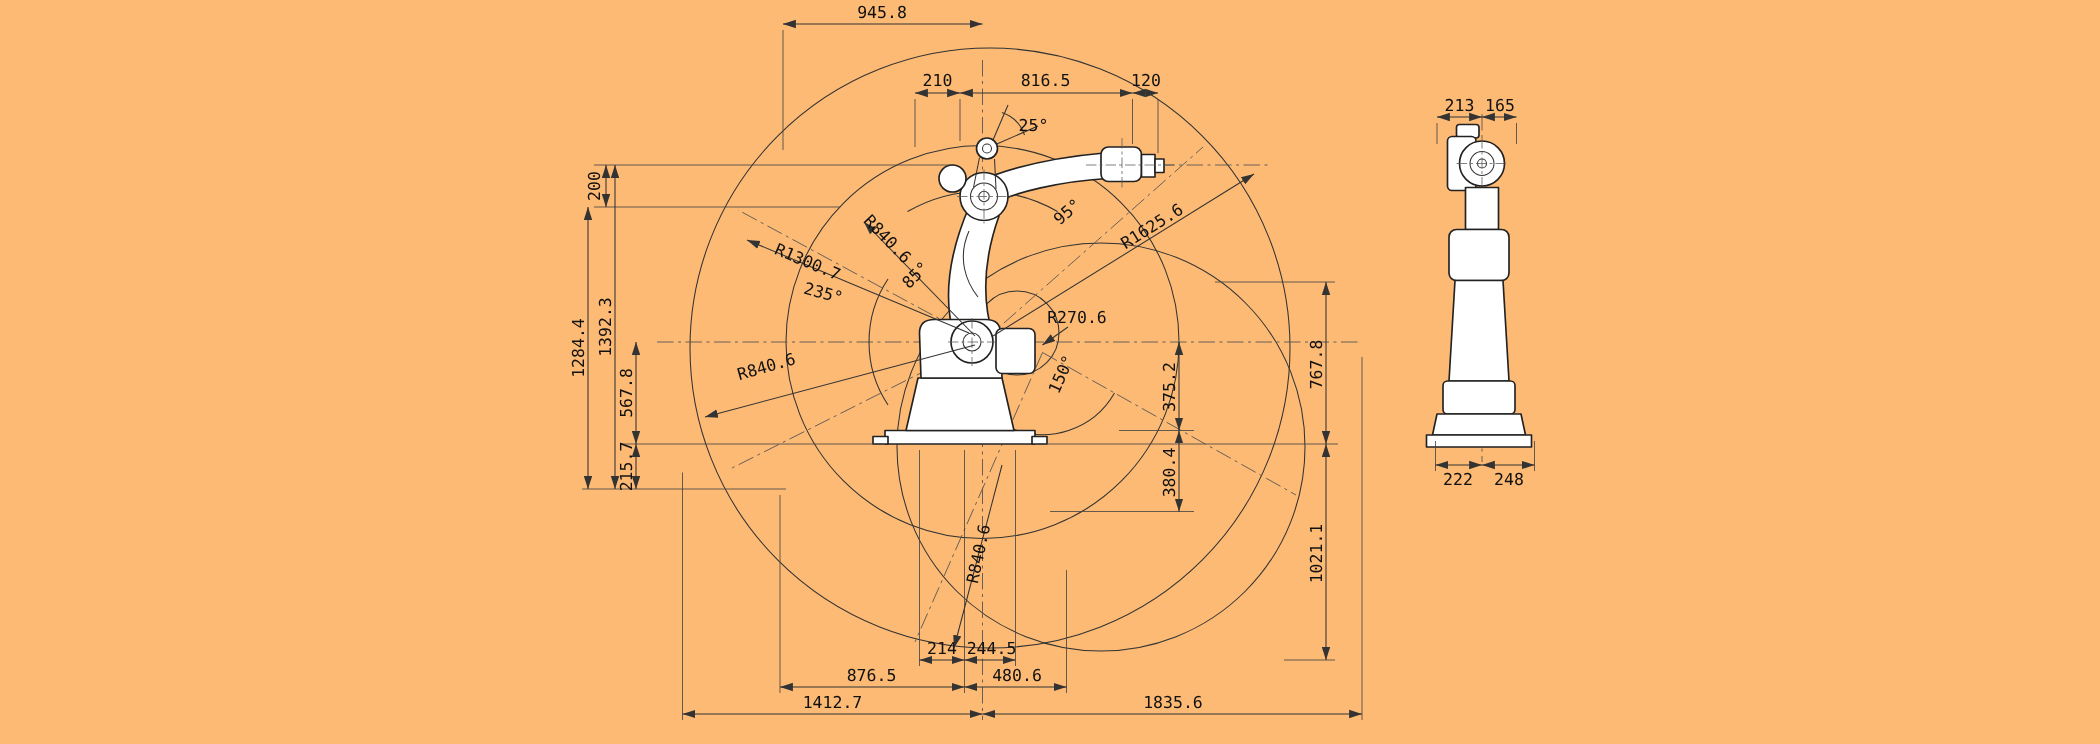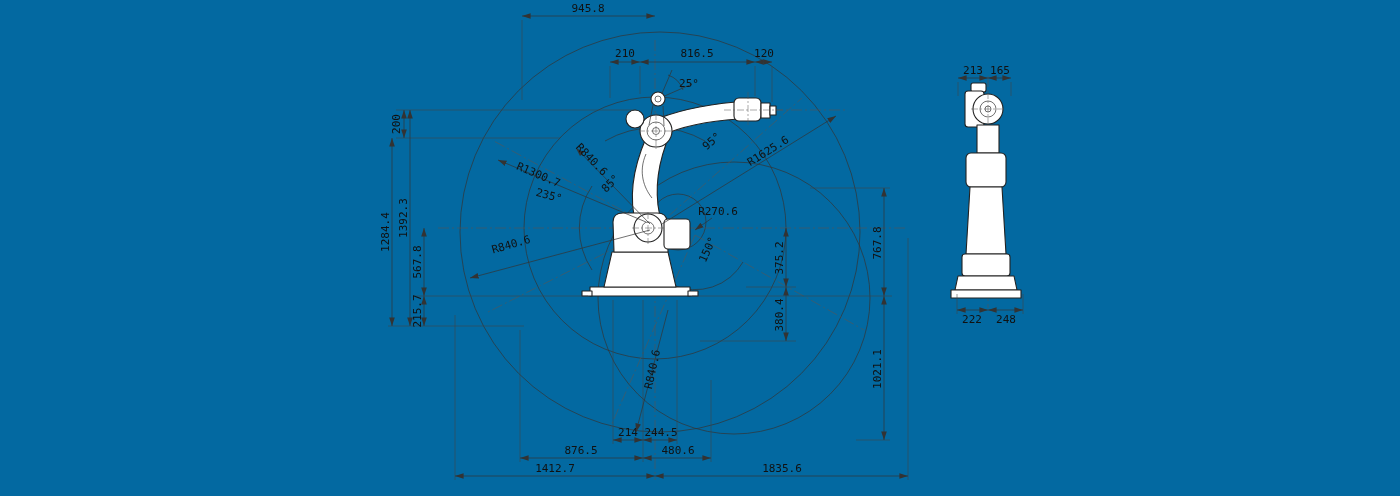--- a/index.html
+++ b/index.html
@@ -1,16 +1,16 @@
 <!DOCTYPE html>
 <html><head>
 <meta charset="utf-8">
 <style>
   html,body{margin:0;padding:0;background:#ffffff;}
-  .canvas{width:1400px;height:496px;background:#0369a1;overflow:hidden;}
+  .canvas{width:1400px;height:496px;background:#fdba74;overflow:hidden;}
   svg{display:block;}
   .geof{fill:#ffffff;stroke:#222;stroke-width:1.1;stroke-linejoin:round;}
   .thin{fill:none;stroke:#333;stroke-width:0.7;}
   .dim{fill:none;stroke:#333;stroke-width:0.7;}
   .ext{fill:none;stroke:#444;stroke-width:0.55;}
   .cl{fill:none;stroke:#555;stroke-width:0.6;stroke-dasharray:11 3 2 3;}
   .cross{fill:none;stroke:#555;stroke-width:0.5;stroke-dasharray:7 2 2 2;}
   text.lbl{font-family:"DejaVu Sans Mono","Liberation Mono",monospace;font-size:11px;fill:#111;text-anchor:middle;}
 </style>
 </head>

